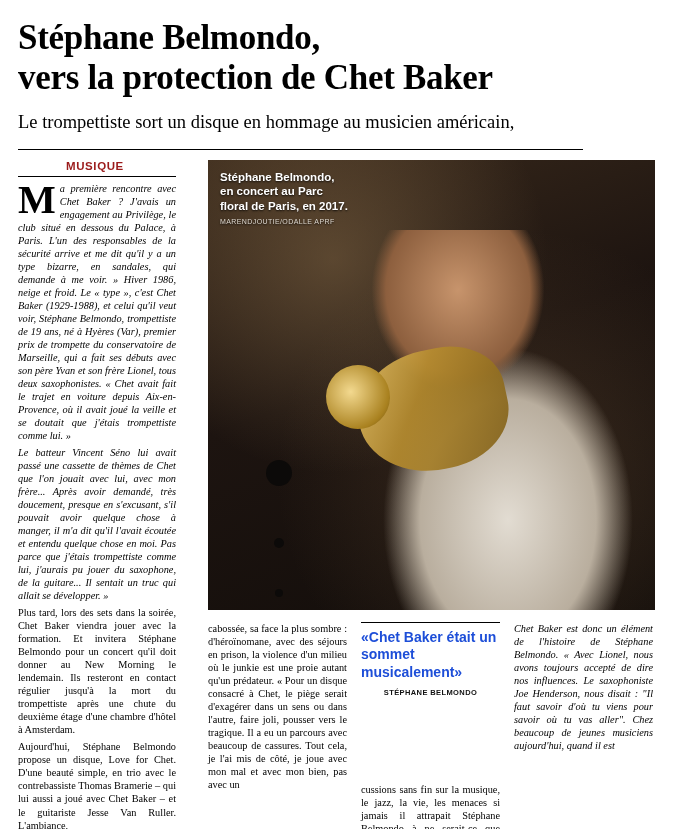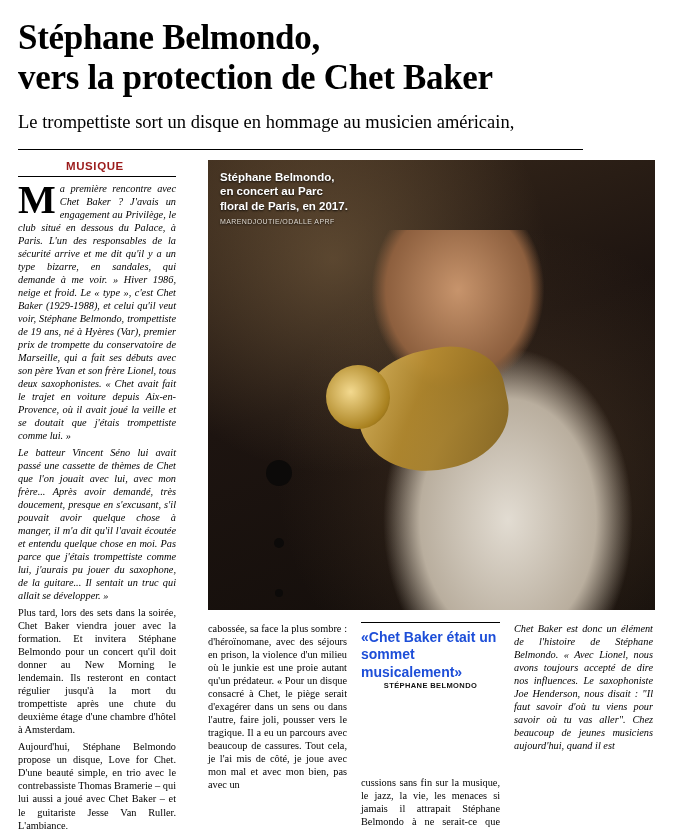--- a/index.html
+++ b/index.html
@@ -199,20 +199,21 @@
     text-align: left;
     margin: 2px 0 0 0;
   }
   .pullquote-attr {
     font-family: "Liberation Sans", sans-serif;
     font-weight: bold;
     font-size: 7.5px;
     letter-spacing: 0.4px;
     text-align: center;
     color: #111;
+    margin-top: 7px;
   }
   .quote-rule-top {
     border-top: 1px solid #000;
     margin-bottom: 6px;
   }
   .mid-spacer { height: 86px; }
 </style>
 </head>
 <body>
 

